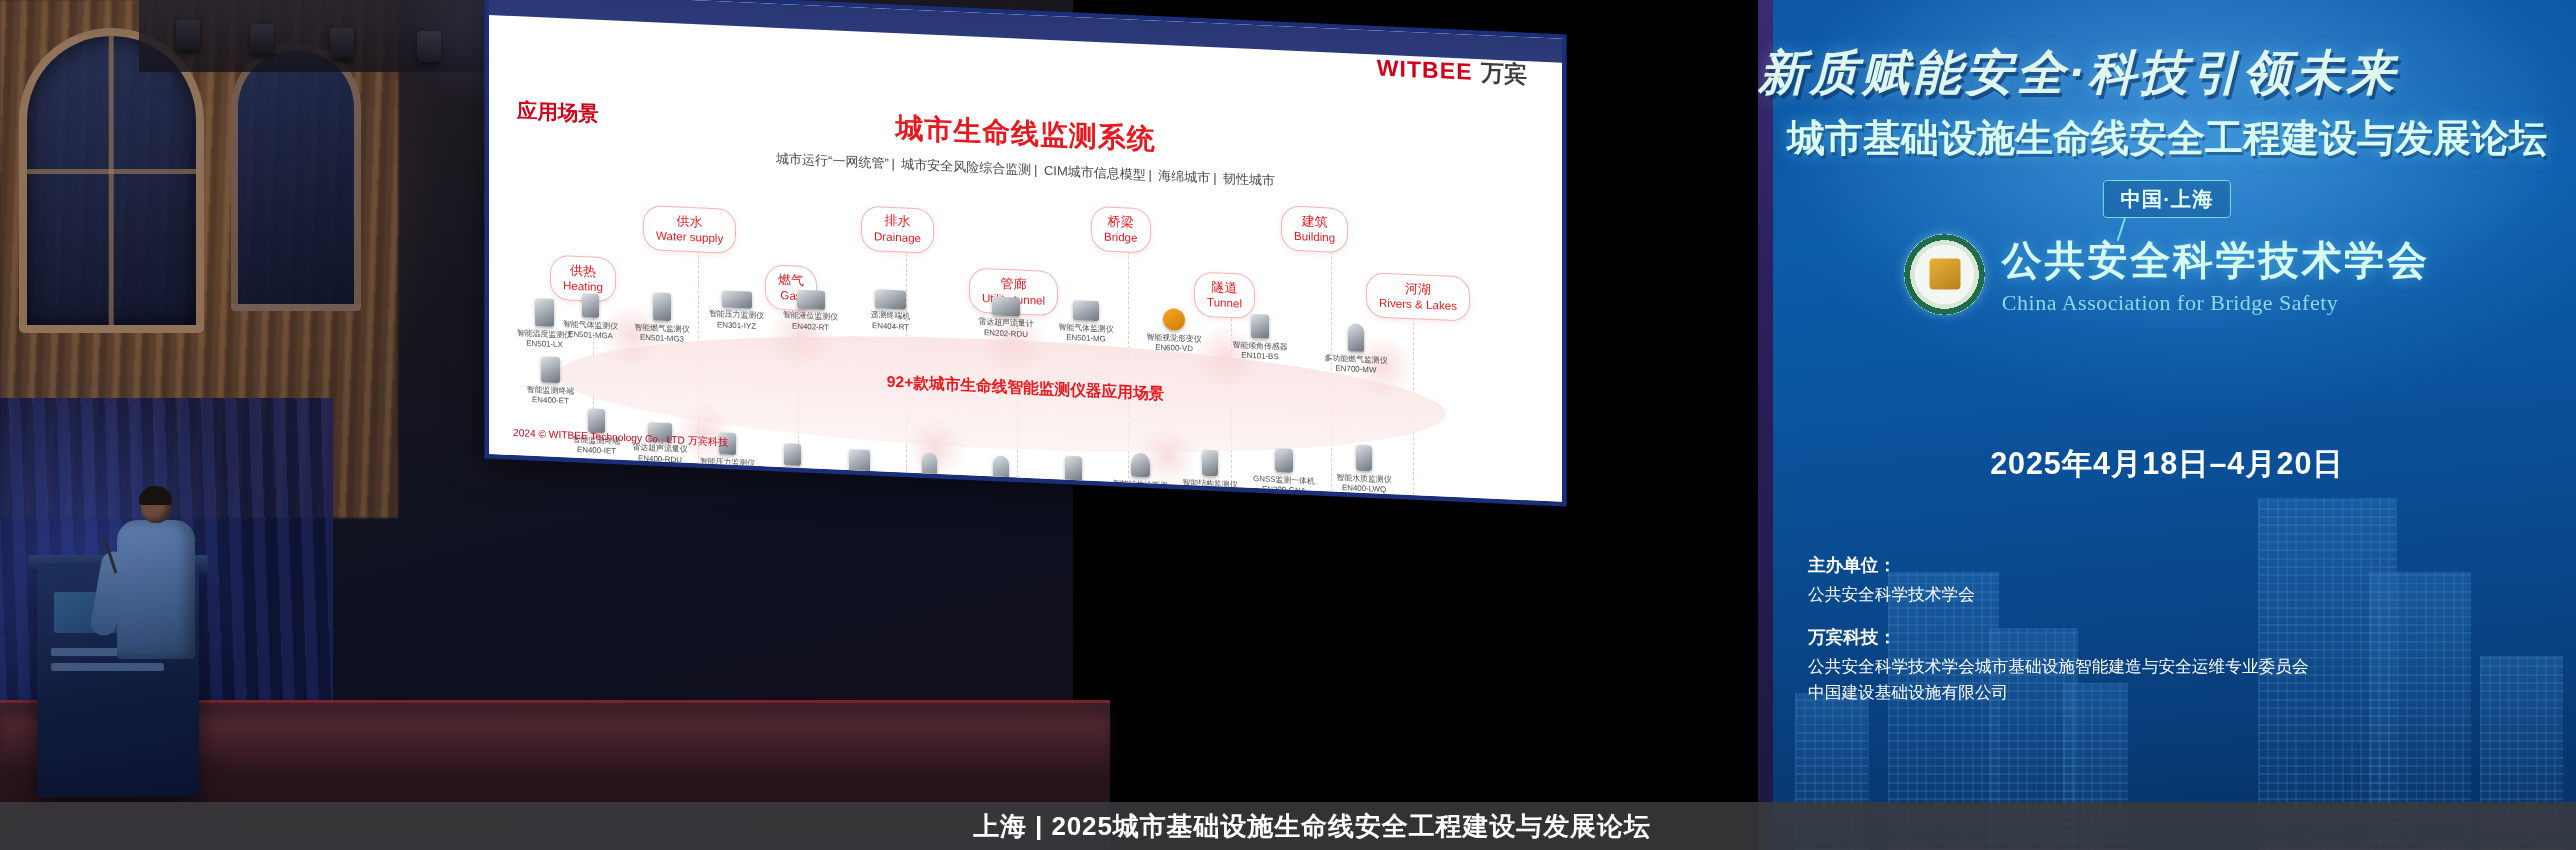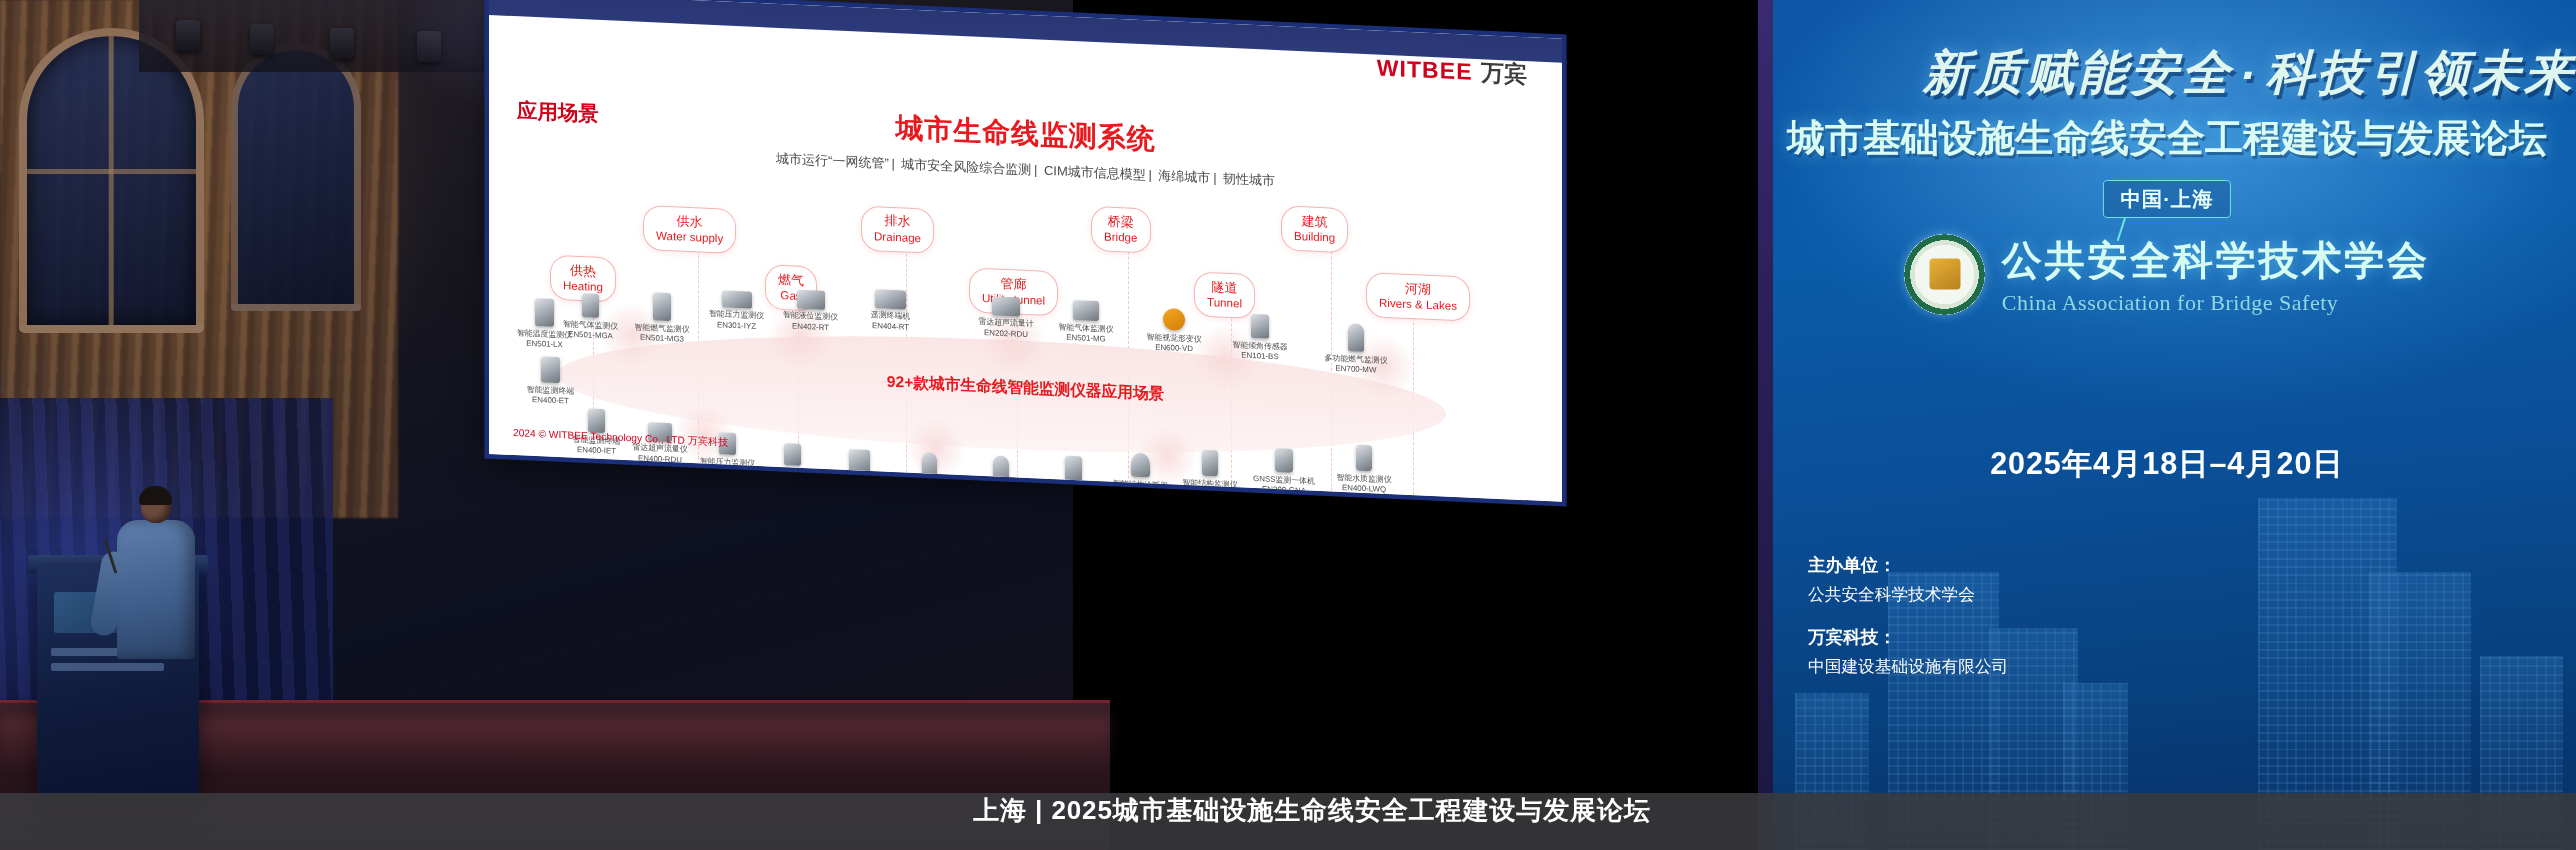--- a/index.html
+++ b/index.html
@@ -223,22 +223,22 @@
       repeating-linear-gradient(0deg, rgba(150,200,245,.30) 0 1.9px, rgba(10,60,120,0) 1.9px 8.3px),
       repeating-linear-gradient(90deg, rgba(150,200,245,.26) 0 1.9px, rgba(10,60,120,0) 1.9px 9.3px),
       linear-gradient(180deg, rgba(70,150,220,.55), rgba(12,60,120,.25));
   }
   .bd-bright {
     position:absolute; left:0; top:0; width:818px; height:398px;
     background:radial-gradient(ellipse 574px 305px at 50% 30%, rgba(110,190,250,.30), transparent 70%);
   }
 
   .bd-calli {
-    position:absolute; left:0; right:0; top:41px; text-align:right;
-    font-family:Liberation Mono, monospace;
+    position:absolute; left:0; right:0; top:41px; text-align:left;
+    font-family:Liberation Sans, sans-serif;
     font-style:italic; font-weight:bold; font-size:48px;
     color:#dff6ef; letter-spacing:3.7px;
     text-shadow:2.8px 3.7px 0 rgba(6,40,90,.55), 0 0 16.7px rgba(170,235,255,.35);
   }
   .bd-maintitle {
     position:absolute; left:0; right:0; top:113px; text-align:center;
     font-size:38px; font-weight:bold; color:#d9fbf4; letter-spacing:0px;
     text-shadow:0 0 15px rgba(120,230,255,.5), 1.9px 2.8px 0 rgba(6,40,90,.5);
     white-space:nowrap;
   }
@@ -282,23 +282,23 @@
   }
   .bd-orgs {
     position:absolute; left:50px; top:553px; right:28px; color:#ffffff;
   }
   .org-h { font-size:17.6px; font-weight:bold; margin-bottom:4.6px; }
   .org-l { font-size:16.7px; line-height:1.5; margin-bottom:0.9px; }
   .org-block { margin-bottom:18.5px; }
 
   
   .caption-bar {
-    position:absolute; left:0; bottom:0; width:2576px; height:57px;
+    position:absolute; left:0; bottom:0; width:2576px; height:48px;
     background:rgba(58,58,62,.88);
-    display:flex; justify-content:center;padding-left:48px;
+    display:flex; align-items:center; justify-content:center;padding-left:48px;
   }
   .caption-bar .txt {
     color:#fff; font-size:26px; font-weight:bold; letter-spacing:0.9px;
   }
 </style>
 </head>
 <body>
 
 <div id="stage">
 
@@ -573,20 +573,21 @@
 
     <div class="bd-date">2025年4月18日–4月20日</div>
 
     <div class="bd-orgs">
       <div class="org-block">
         <div class="org-h">主办单位：</div>
         <div class="org-l">公共安全科学技术学会</div>
       </div>
       <div class="org-block">
         <div class="org-h">万宾科技：</div>
+        <div class="org-l">公共安全科学技术学会城市基础设施智能建造与安全运维专业委员会</div>
         <div class="org-l">中国建设基础设施有限公司</div>
       </div>
     </div>
   </div>
 
   <div class="caption-bar">
     <span class="txt">上海 | 2025城市基础设施生命线安全工程建设与发展论坛</span>
   </div>
 
 </div>

